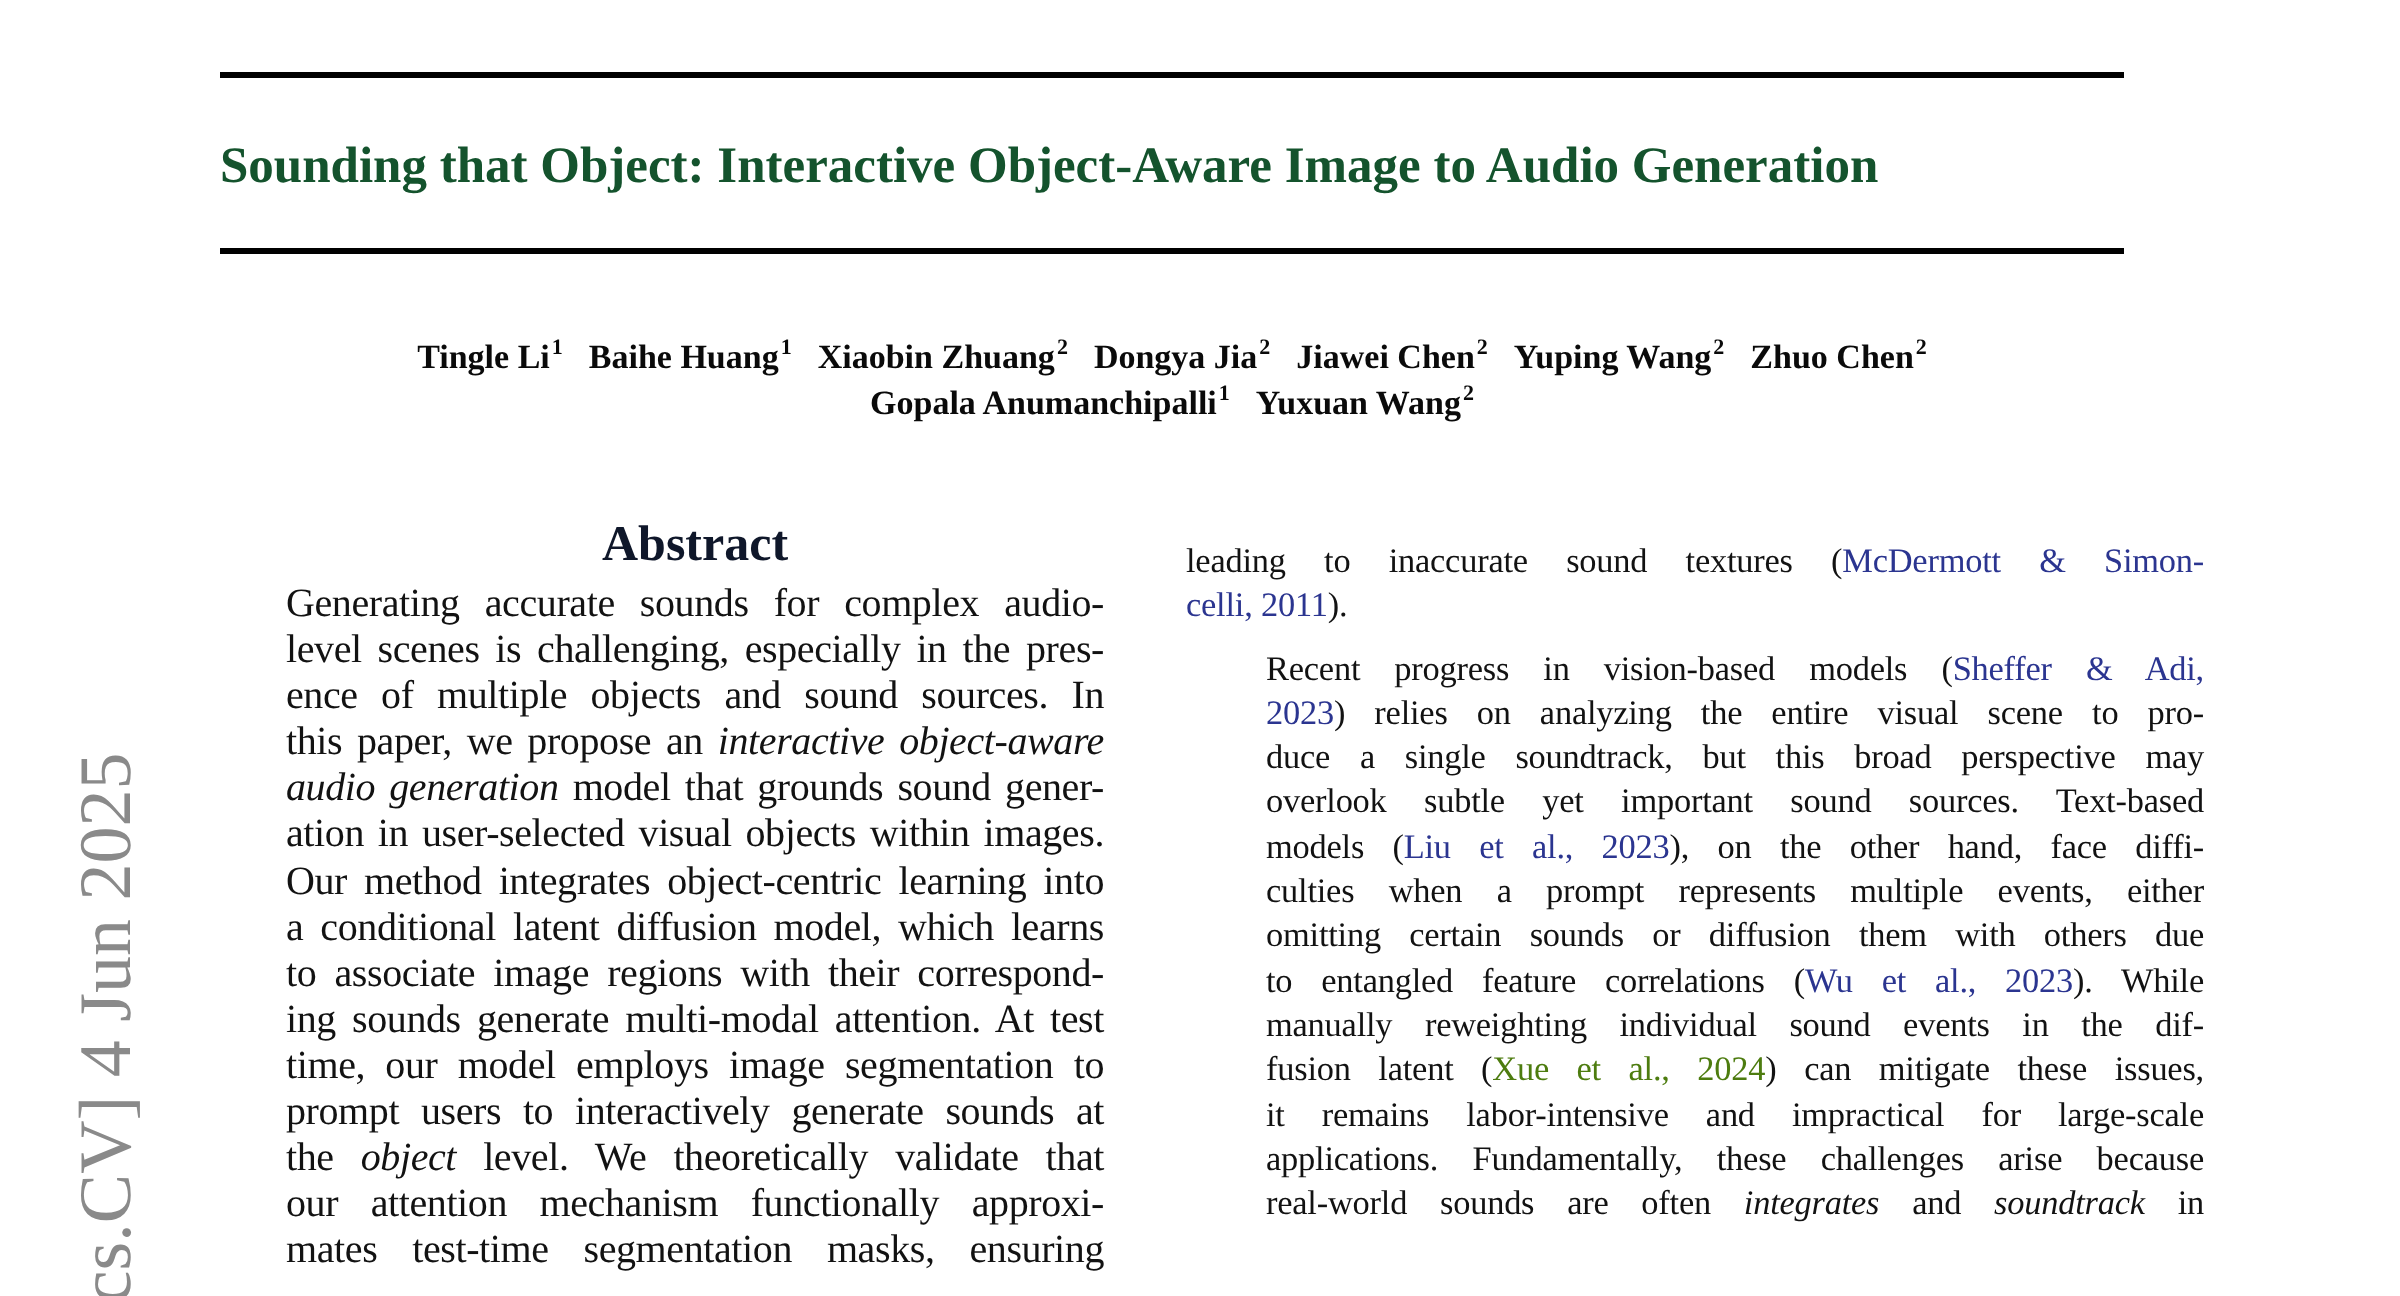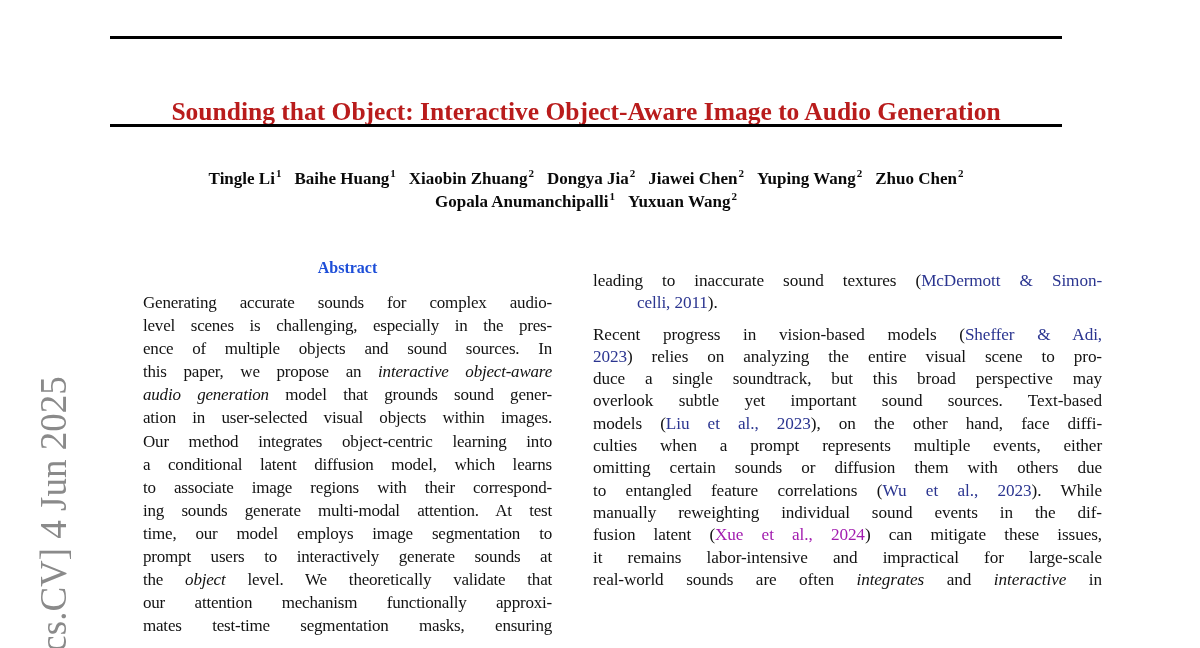--- a/index.html
+++ b/index.html
@@ -20,26 +20,25 @@
     height: 2.5px;
     background: #000000;
   }
   .rule-top { top: 36px; }
   .rule-bottom { top: 124px; }
   .title {
     position: absolute;
     left: 110px;
     top: 66px;
     width: 952px;
-    text-align: center;
+    text-align: left;
     font-size: 25.5px;
     font-weight: bold;
     line-height: 34px;
-    color: #b91c1c;
-    margin-top: 29px;
+    color: #14532d;
   }
   .authors {
     position: absolute;
     left: 110px;
     top: 167px;
     width: 952px;
     text-align: center;
     font-size: 17px;
     font-weight: bold;
     line-height: 23px;
@@ -52,49 +51,49 @@
     vertical-align: super;
     line-height: 0;
     margin-left: 1px;
   }
   .abstract-heading {
     position: absolute;
     left: 143px;
     top: 259px;
     width: 409px;
     text-align: center;
-    font-size: 16px;
+    font-size: 25px;
     font-weight: bold;
-    color: #1d4ed8;
+    color: #0f172a;
   }
   .abstract-body {
     position: absolute;
     left: 143px;
     top: 291px;
     width: 409px;
-    font-size: 17px;
+    font-size: 20px;
     line-height: 23.1px;
     letter-spacing: -0.2px;
   }
   .right-col {
     position: absolute;
     left: 593px;
     top: 270px;
     width: 509px;
     font-size: 17.2px;
     line-height: 22.3px;
     letter-spacing: -0.1px;
   }
-  .para + .para { margin-top: 9px; }
+  .para + .para { margin-top: 9px; margin-left: 40px; }
   .ln {
     text-align: justify;
     text-align-last: justify;
     white-space: normal;
   }
-  .ln.endln { text-align-last: left; margin-left: 44px; }
+  .ln.endln { text-align-last: left; }
   .cite { text-decoration: none; cursor: pointer; }
   .banner {
     position: absolute;
     left: 32px;
     top: 664px;
     transform: rotate(-90deg);
     transform-origin: 0 0;
     font-size: 37px;
     line-height: 44px;
     white-space: nowrap;
@@ -149,19 +148,20 @@
       <div class="para">
         <div class="ln">Recent progress in vision-based models (<span class="cite" style="color:#2b3590">Sheffer &amp; Adi,</span></div>
         <div class="ln"><span class="cite" style="color:#2b3590">2023</span>) relies on analyzing the entire visual scene to pro-</div>
         <div class="ln">duce a single soundtrack, but this broad perspective may</div>
         <div class="ln">overlook subtle yet important sound sources. Text-based</div>
         <div class="ln">models (<span class="cite" style="color:#2b3590">Liu et al., 2023</span>), on the other hand, face diffi-</div>
         <div class="ln">culties when a prompt represents multiple events, either</div>
         <div class="ln">omitting certain sounds or diffusion them with others due</div>
         <div class="ln">to entangled feature correlations (<span class="cite" style="color:#2b3590">Wu et al., 2023</span>). While</div>
         <div class="ln">manually reweighting individual sound events in the dif-</div>
-        <div class="ln">fusion latent (<span class="cite" style="color:#a21caf">Xue et al., 2024</span>) can mitigate these issues,</div>
+        <div class="ln">fusion latent (<span class="cite" style="color:#4d7c0f">Xue et al., 2024</span>) can mitigate these issues,</div>
         <div class="ln">it remains labor-intensive and impractical for large-scale</div>
-        <div class="ln">real-world sounds are often <i>integrates</i> and <i>interactive</i> in</div>
+        <div class="ln">applications. Fundamentally, these challenges arise because</div>
+        <div class="ln">real-world sounds are often <i>integrates</i> and <i>soundtrack</i> in</div>
       </div>
     </div>
 
 </div>
 
 </body></html>

